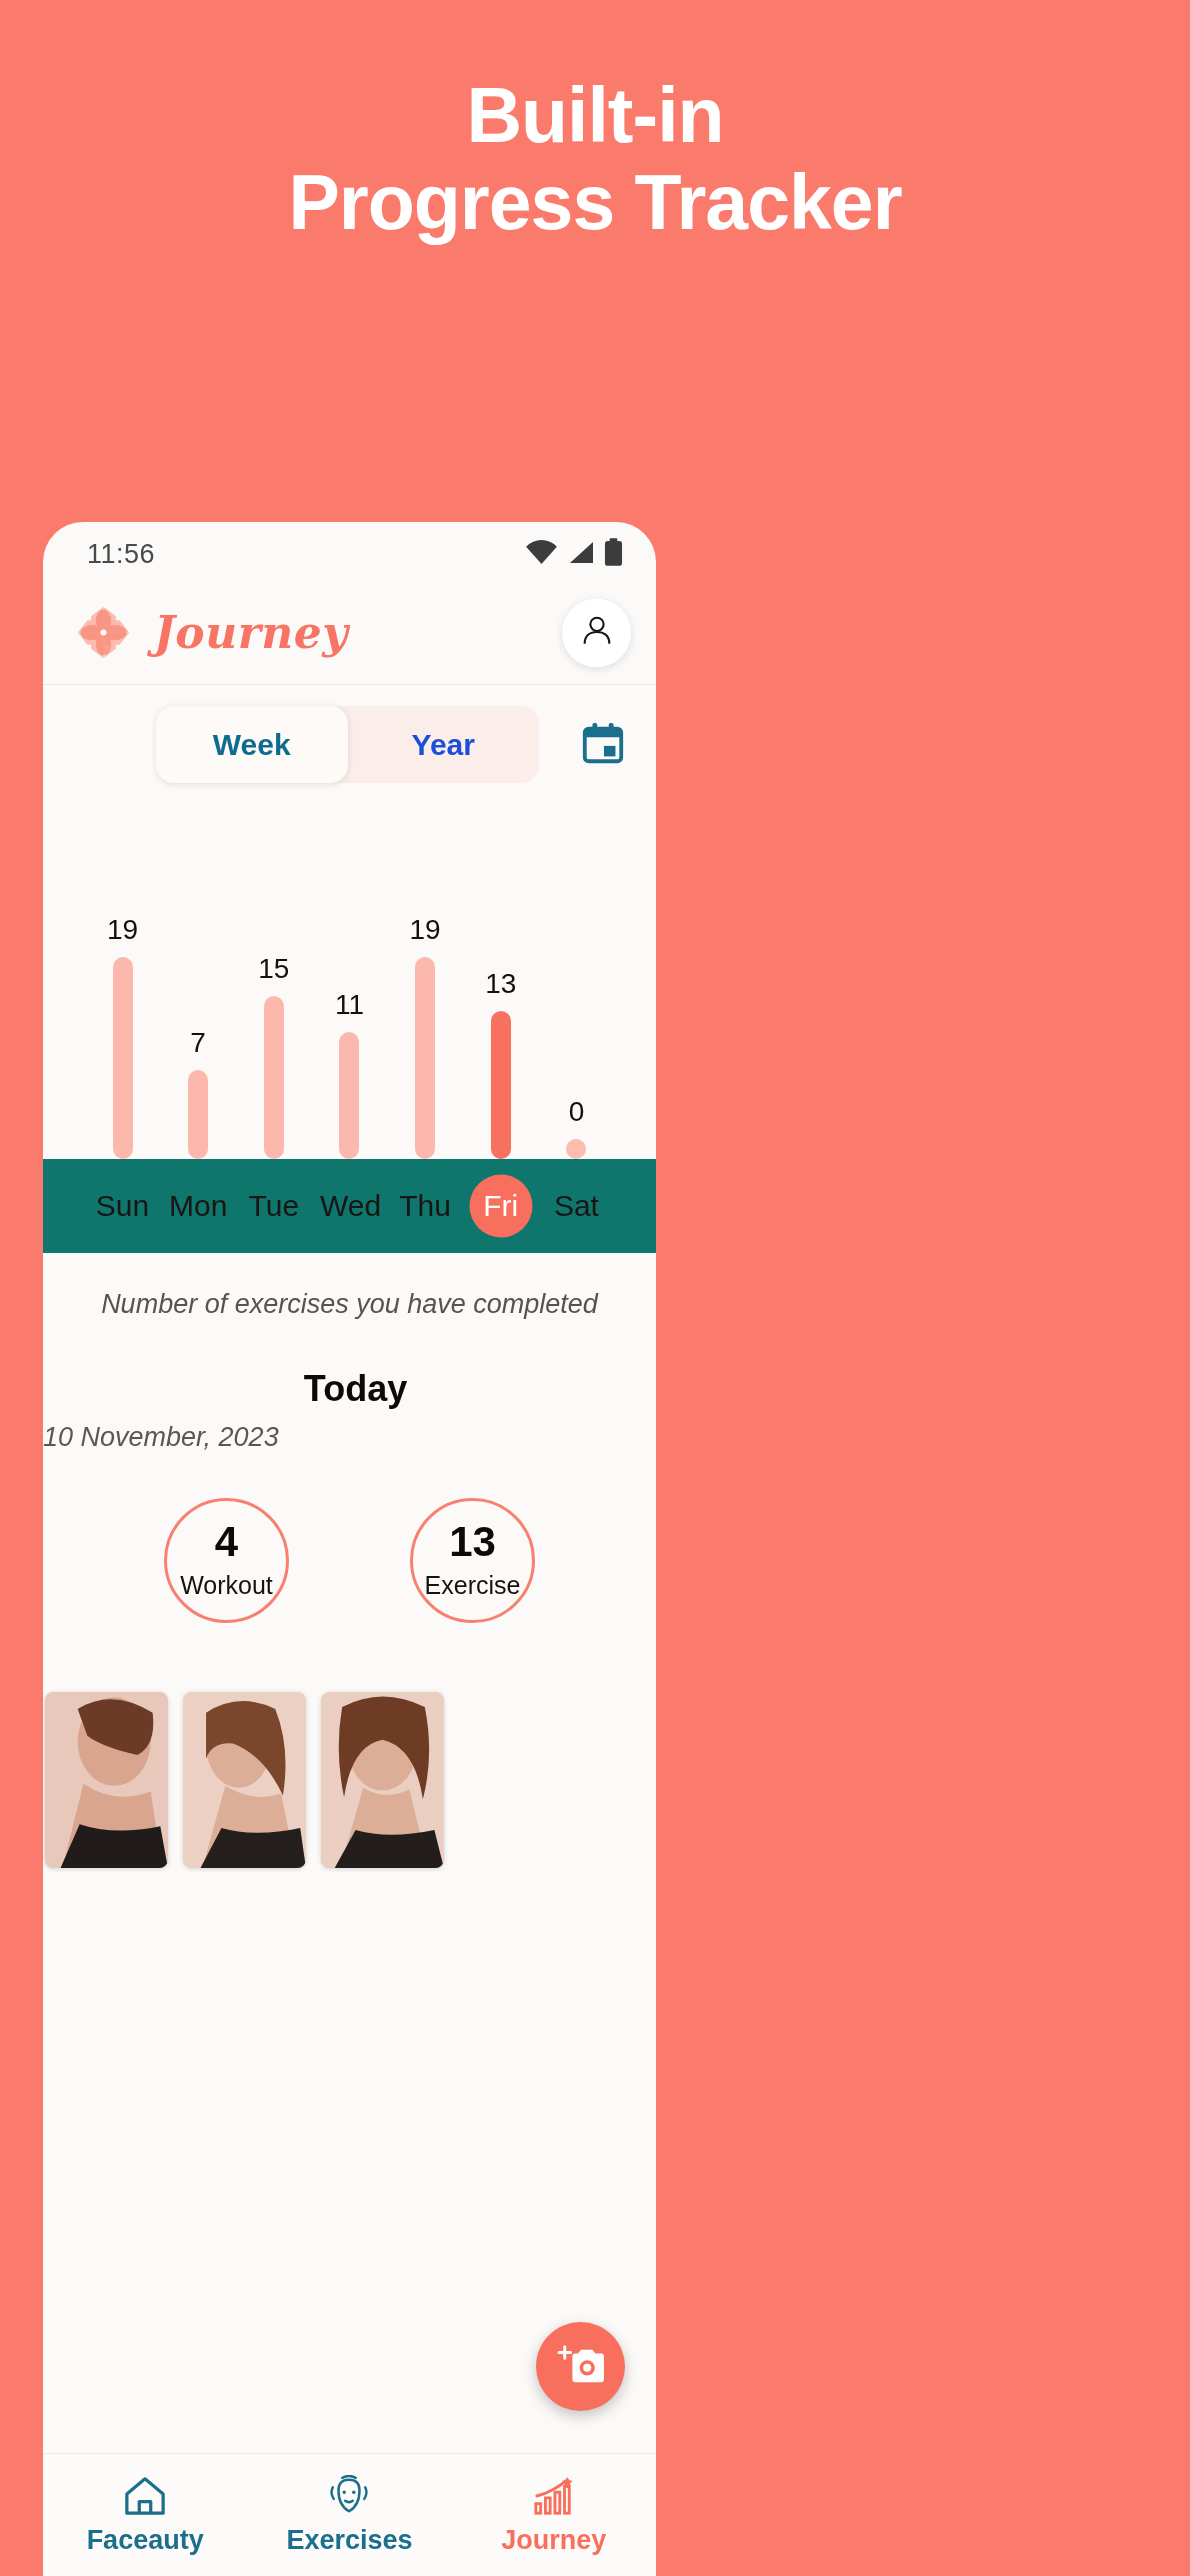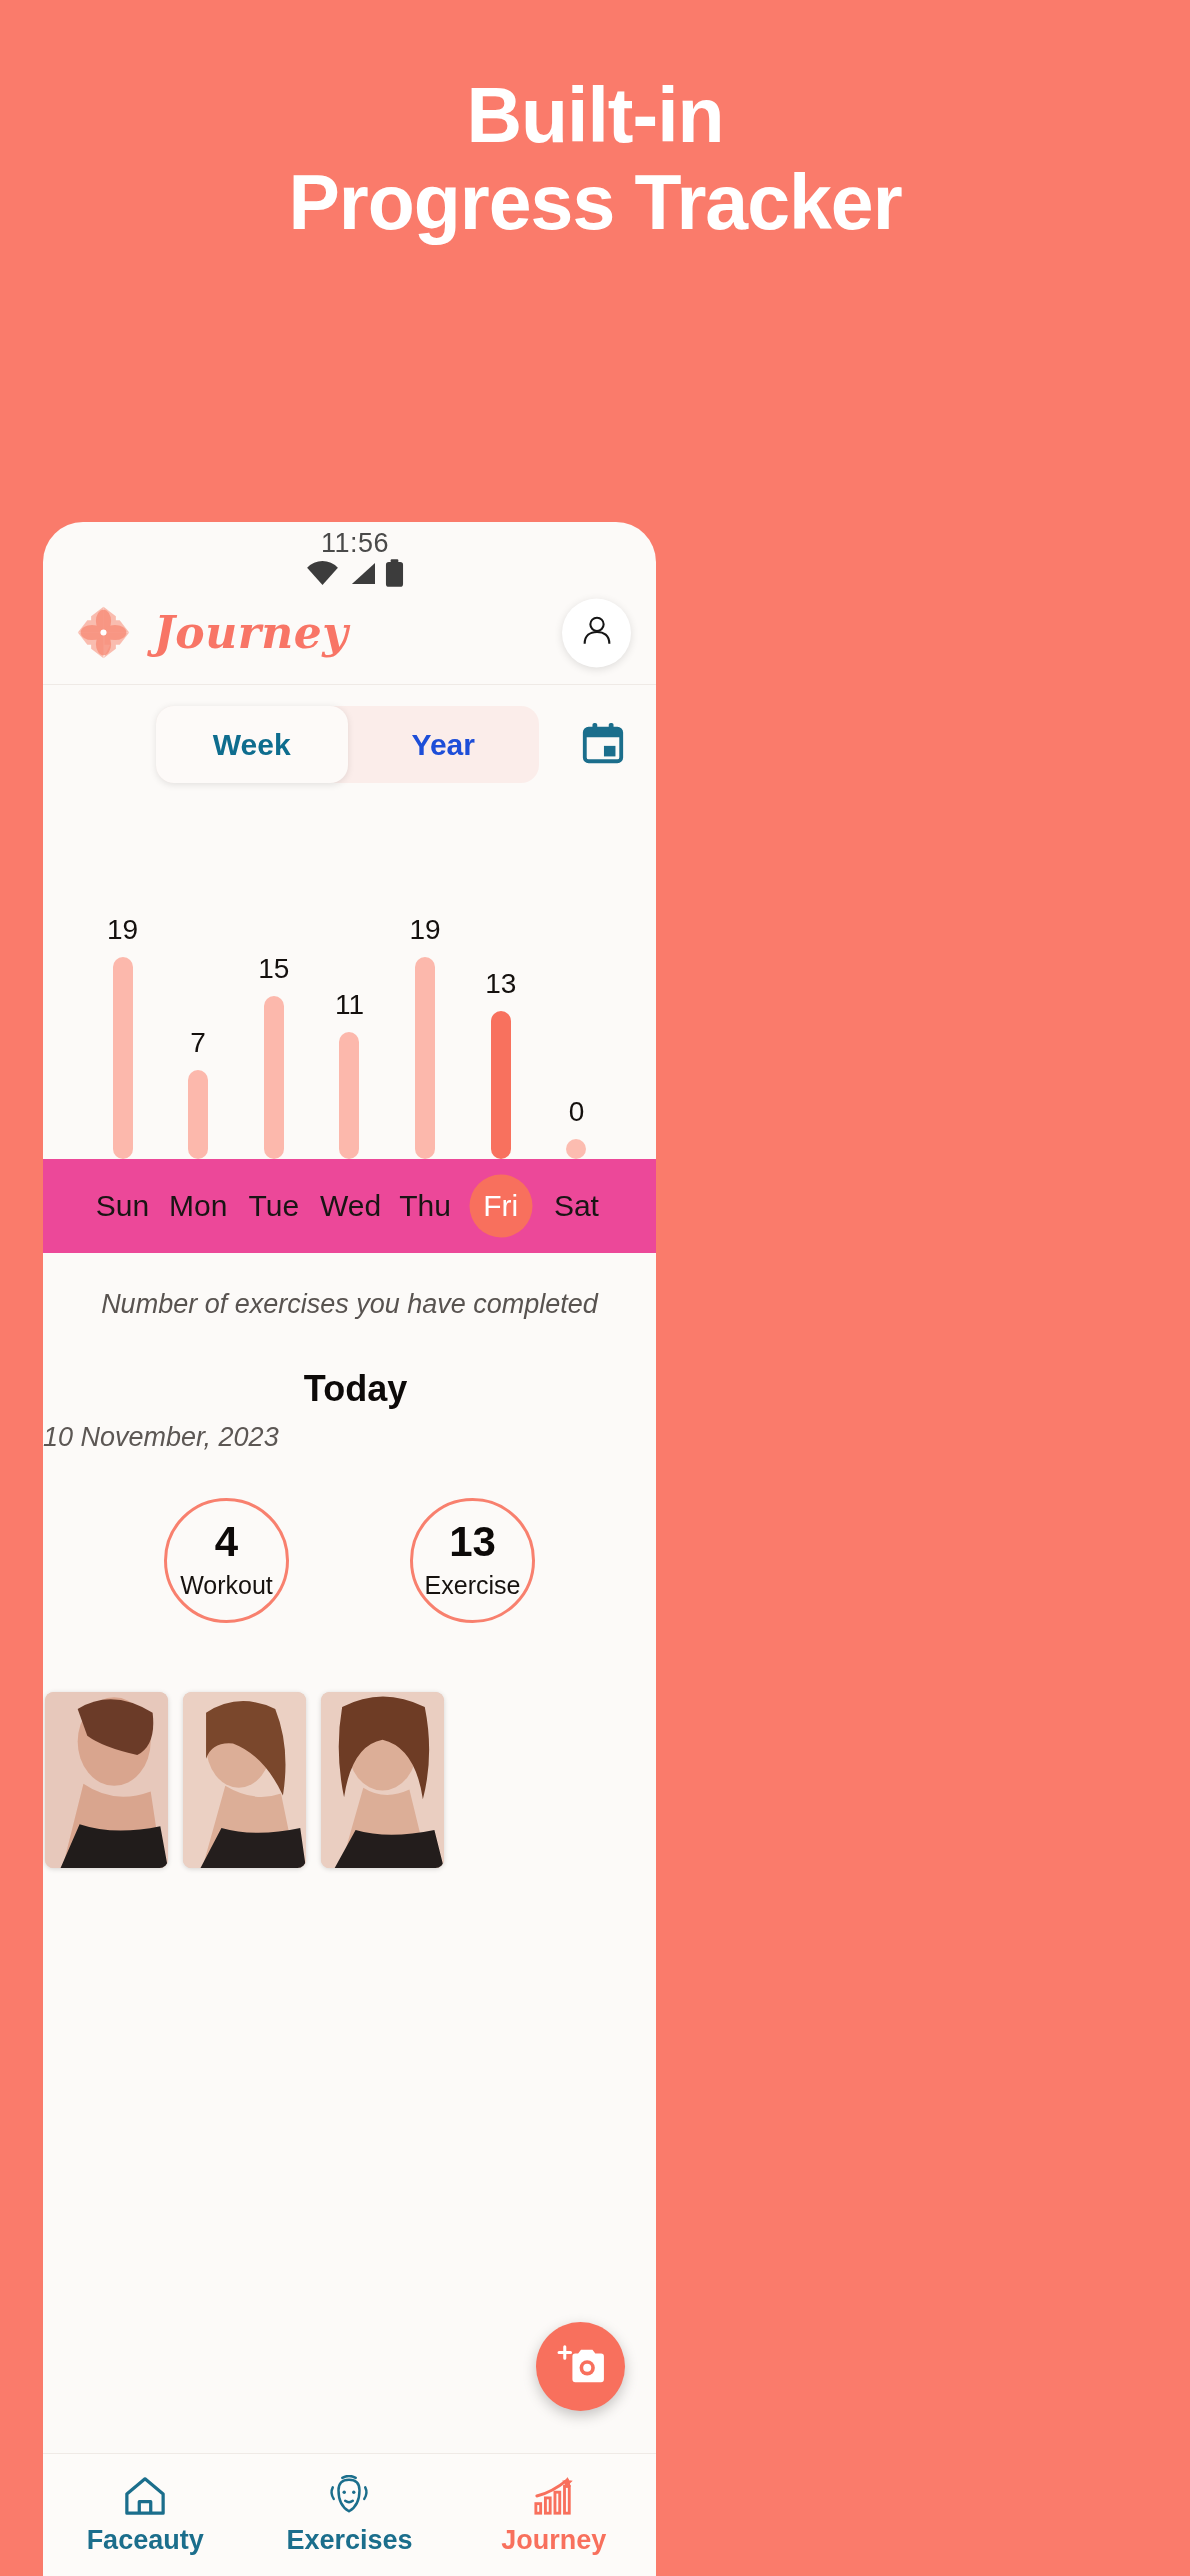--- a/index.html
+++ b/index.html
@@ -44,21 +44,20 @@
     overflow: hidden;
   }
 
   
   .statusbar {
     height: 59px;
     display: flex;
     align-items: center;
     justify-content: space-between;
     padding: 5.8px 33px 0 44px;
-    flex-direction: column;
   }
   .status-time {
     font-size: 27px;
     color: #4A4A4A;
     letter-spacing: 0.5px;
   }
   .status-icons {
     display: flex;
     align-items: center;
     gap: 8.6px;
@@ -183,21 +182,21 @@
   .bar.zero {
     width: 20px;
     height: 20px;
     border-radius: 50%;
     background: #FCBCB0;
   }
 
   
   .days {
     height: 94px;
-    background: #ec4899;
+    background: #0f766e;
     display: flex;
     align-items: center;
     justify-content: space-between;
     padding: 0 50px;
     position: relative;
   }
   .day {
     width: 59px;
     text-align: center;
     font-size: 30px;

